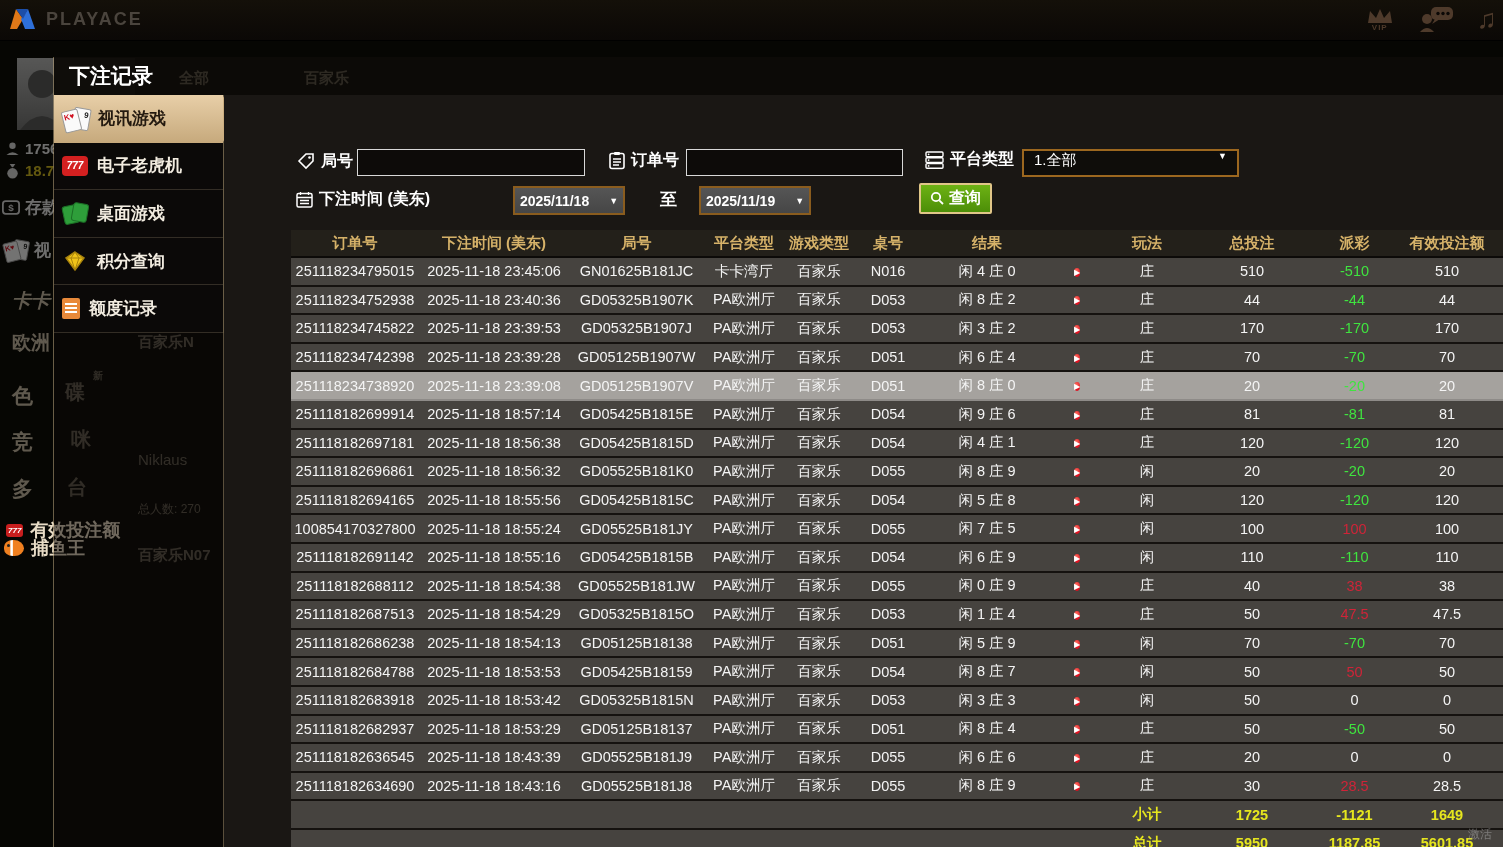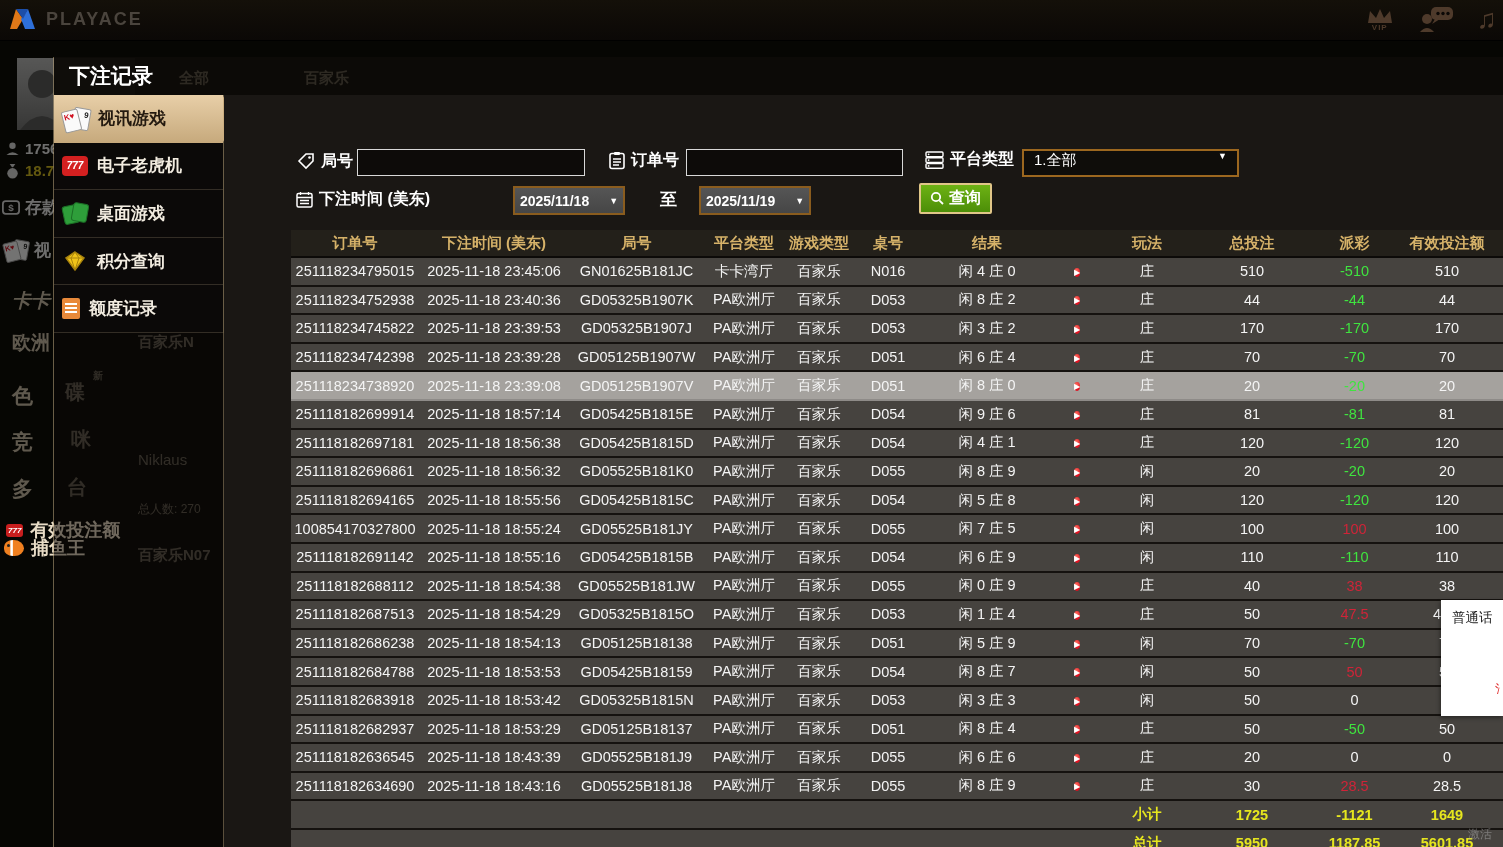--- a/index.html
+++ b/index.html
@@ -622,24 +622,20 @@
           <span>5950</span>
           <span>1187.85</span>
           <span>5601.85</span>
           <span></span>
         </div>
       </div>
 
     </div>
   </div>
 
-  <div class="tooltip">
-    <span class="tooltip-text">普通话</span>
-    <span class="red-mark">氵</span>
-  </div>
   <div class="watermark">激活</div>
 
   <div class="topbar">
     <div class="brand">
       <svg width="30" height="26" viewBox="0 0 30 26">
         <polygon points="2,23 8,3 15,13 9,23" fill="#e07818"></polygon>
         <polygon points="13,13 20,3 27,23 17,23" fill="#2e6fd8"></polygon>
         <polygon points="8,3 20,3 15,13" fill="#1c4ea8"></polygon>
       </svg>
       <span class="brand-text">PLAYACE</span>

